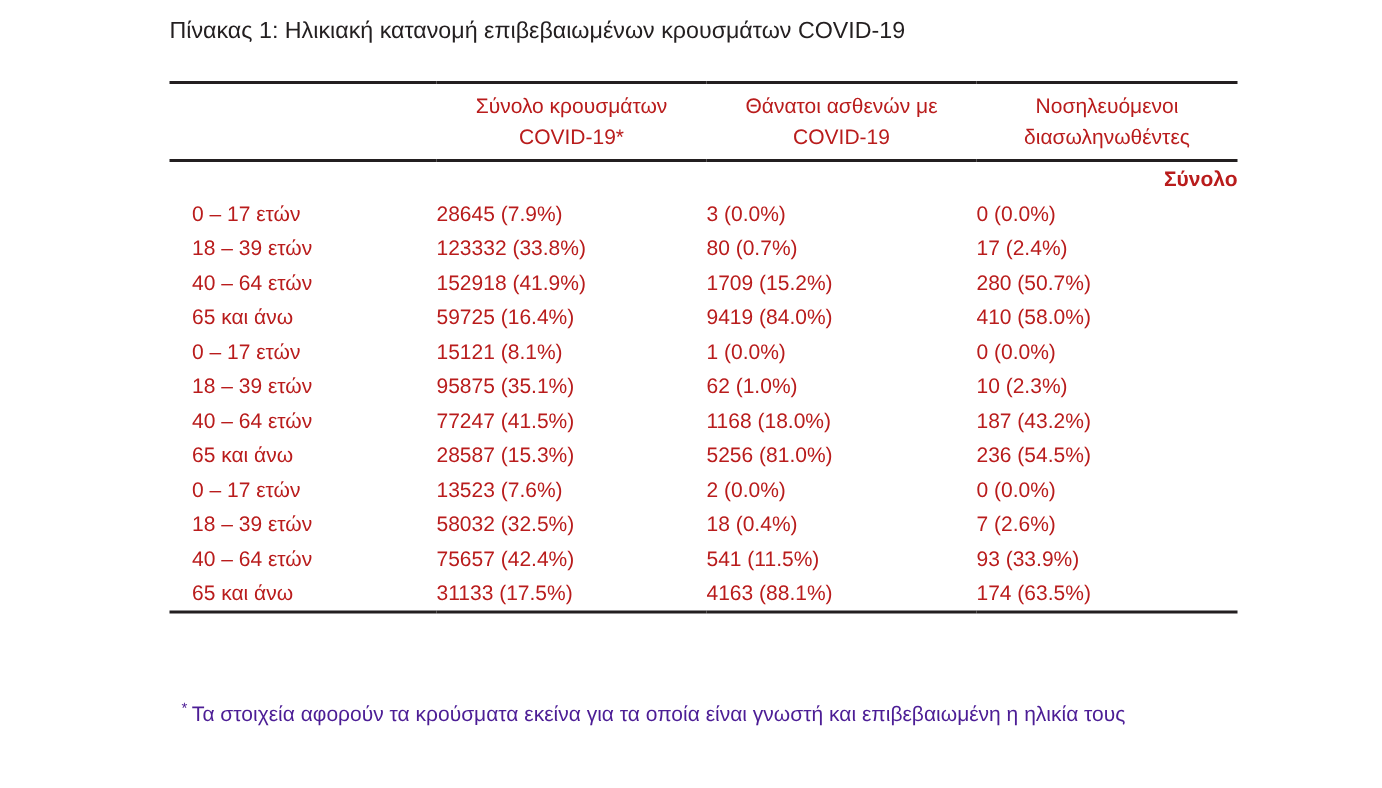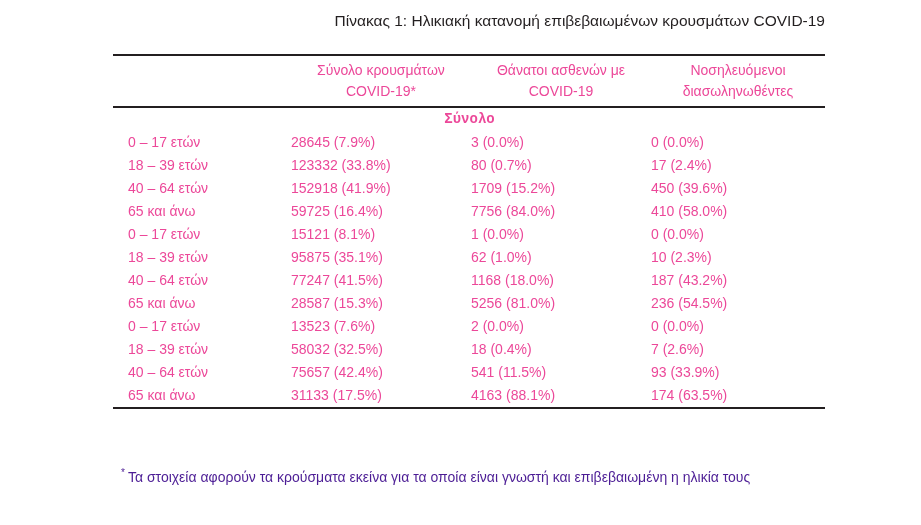--- a/index.html
+++ b/index.html
@@ -11,36 +11,36 @@
     background: #ffffff;
     font-family: "Liberation Sans", sans-serif;
     color: #231f20;
     overflow: hidden;
   }
   .title-band {
     position: absolute;
     left: 113px;
     top: 12px;
     width: 712px;
-    text-align: right;
+    text-align: left;
     font-size: 15.5px;
     color: #231f20;
   }
   .table-wrap {
     position: absolute;
     left: 113px;
     top: 54px;
     width: 712px;
   }
   table {
     width: 712px;
     table-layout: fixed;
     border-collapse: collapse;
     font-size: 14px;
-    color: #ec4899;
+    color: #b91c1c;
     border-top: 2px solid #231f20;
     border-bottom: 2px solid #231f20;
   }
   col.c-label { width: 178px; }
   col.c-cases { width: 180px; }
   col.c-deaths { width: 180px; }
   col.c-intub { width: 174px; }
   thead tr { border-bottom: 2px solid #231f20; }
   th {
     font-weight: normal;
@@ -52,24 +52,23 @@
   }
   th .hline { line-height: 21px; }
   tbody td {
     height: 23px;
     line-height: 23px;
     padding: 0;
     white-space: nowrap;
     overflow: hidden;
   }
   tr.section-row td {
-    text-align: center;
+    text-align: right;
     font-weight: bold;
     padding-left: 1px;
-    font-family: Liberation Mono, monospace;
   }
   td.age-cell {
     text-align: left;
     padding-left: 15px;
   }
   .footnote {
     position: absolute;
     left: 121px;
     top: 463px;
     width: 704px;
@@ -130,26 +129,26 @@
         <tr>
           <td class="age-cell">18 – 39 ετών</td>
           <td>123332 (33.8%)</td>
           <td>80 (0.7%)</td>
           <td>17 (2.4%)</td>
         </tr>
         <tr>
           <td class="age-cell">40 – 64 ετών</td>
           <td>152918 (41.9%)</td>
           <td>1709 (15.2%)</td>
-          <td>450 (39.6%)</td>
+          <td>280 (50.7%)</td>
         </tr>
         <tr>
           <td class="age-cell">65 και άνω</td>
           <td>59725 (16.4%)</td>
-          <td>7756 (84.0%)</td>
+          <td>9419 (84.0%)</td>
           <td>410 (58.0%)</td>
         </tr>
 
         <tr>
           <td class="age-cell">0 – 17 ετών</td>
           <td>15121 (8.1%)</td>
           <td>1 (0.0%)</td>
           <td>0 (0.0%)</td>
         </tr>
         <tr>

